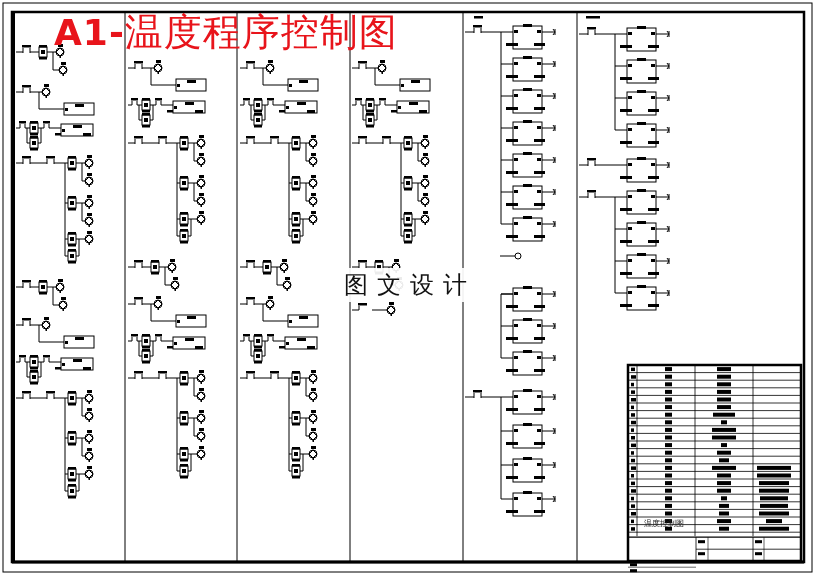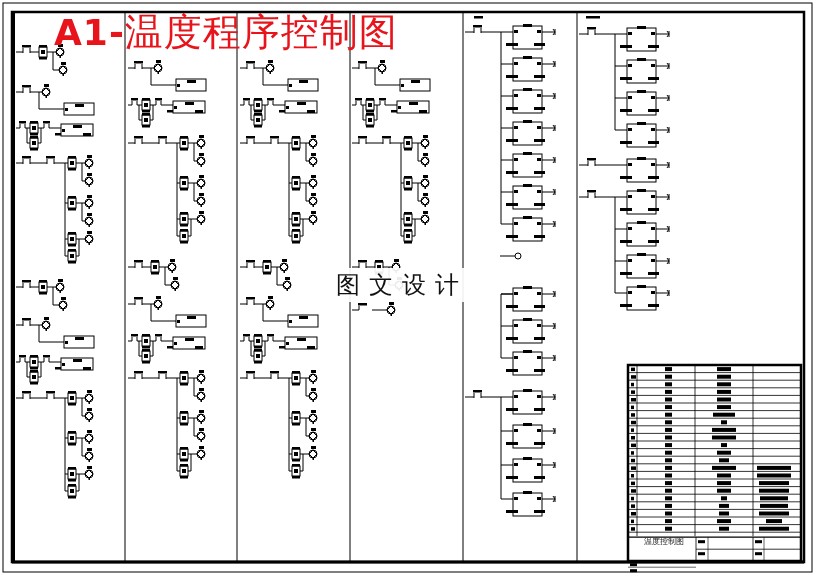--- a/index.html
+++ b/index.html
@@ -1,21 +1,21 @@
 <!DOCTYPE html>
 <html><head>
 <meta charset="utf-8">
 <style>
   html,body{margin:0;padding:0;background:#fff;}
   body{width:815px;height:576px;position:relative;overflow:hidden;font-family:"DejaVu Sans",sans-serif;}
   #canvas{position:absolute;left:0;top:0;width:815px;height:576px;}
   .title{position:absolute;left:10px;top:12px;color:#e8141b;font-family:"DejaVu Serif",serif;font-size:38px;line-height:40px;letter-spacing:1px;white-space:nowrap;font-weight:normal;}
   .title .code{font-family:"DejaVu Sans",sans-serif;font-weight:bold;font-size:36px;padding-left:44px;}
-  .watermark{position:absolute;left:336px;top:268px;width:148px;height:34px;background:rgba(255,255,255,0.92);color:#111;font-family:"DejaVu Serif",serif;font-size:24px;line-height:34px;letter-spacing:9px;}
-  .tb-name{position:absolute;left:632px;top:533px;width:64px;height:18px;font-size:8px;line-height:18px;text-align:center;color:#222;}
+  .watermark{position:absolute;left:336px;top:268px;width:148px;height:34px;background:rgba(255,255,255,0.92);color:#111;font-family:"DejaVu Serif",serif;font-size:24px;line-height:34px;letter-spacing:9px;text-align:center;}
+  .tb-name{position:absolute;left:632px;top:515px;width:64px;height:18px;font-size:8px;line-height:18px;text-align:center;color:#222;}
 </style>
 </head>
 <body>
 
 <svg id="canvas" xmlns="http://www.w3.org/2000/svg" width="815" height="576" viewBox="0 0 815 576">
   <g id="frame">
       <rect x="3" y="3" width="809" height="569" fill="none" stroke="#000" stroke-width="1"></rect>
       <rect x="12" y="12" width="792" height="550" fill="none" stroke="#000" stroke-width="2.5"></rect>
       <line x1="13" y1="12" x2="13" y2="562" stroke="#000" stroke-width="4"></line>
       <line x1="12" y1="562" x2="804" y2="562" stroke="#000" stroke-width="3"></line>

